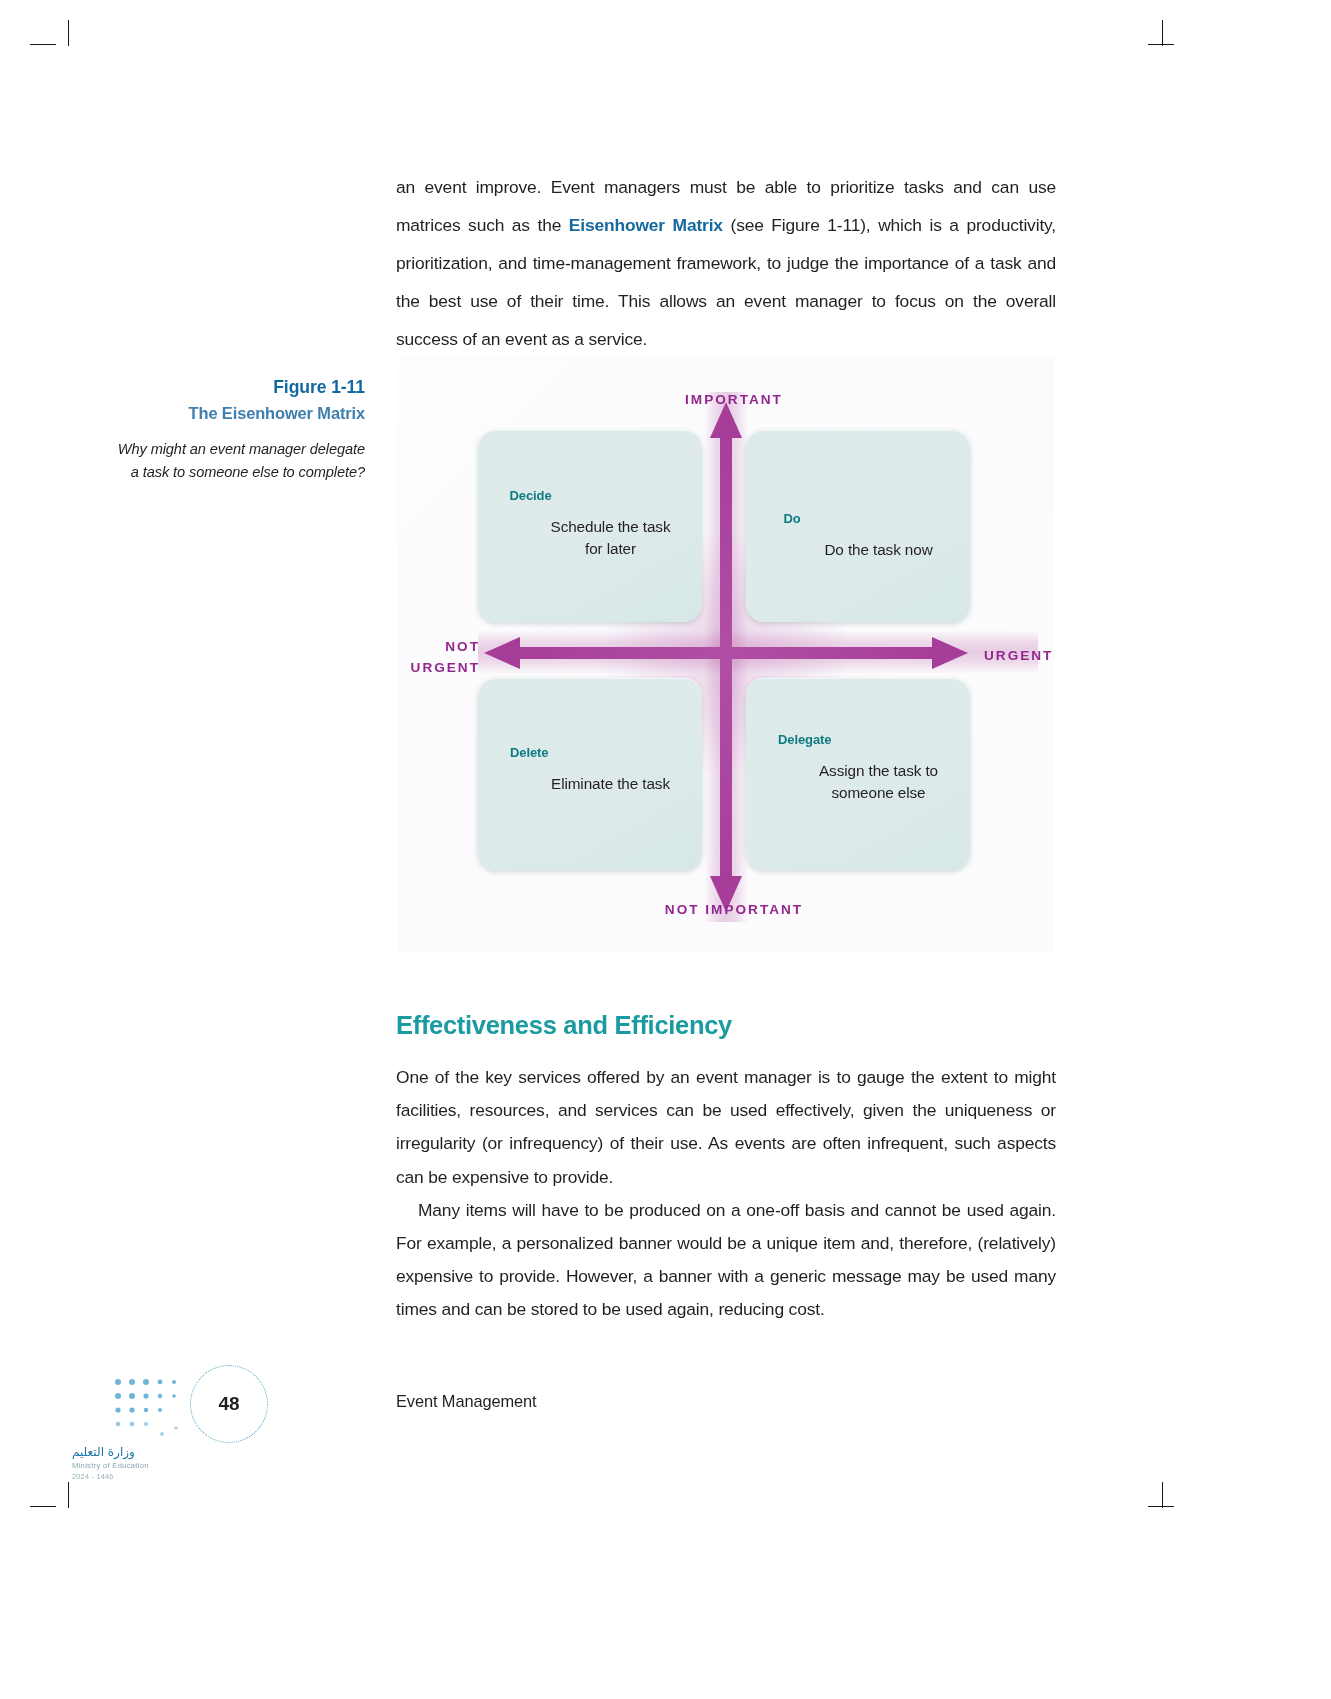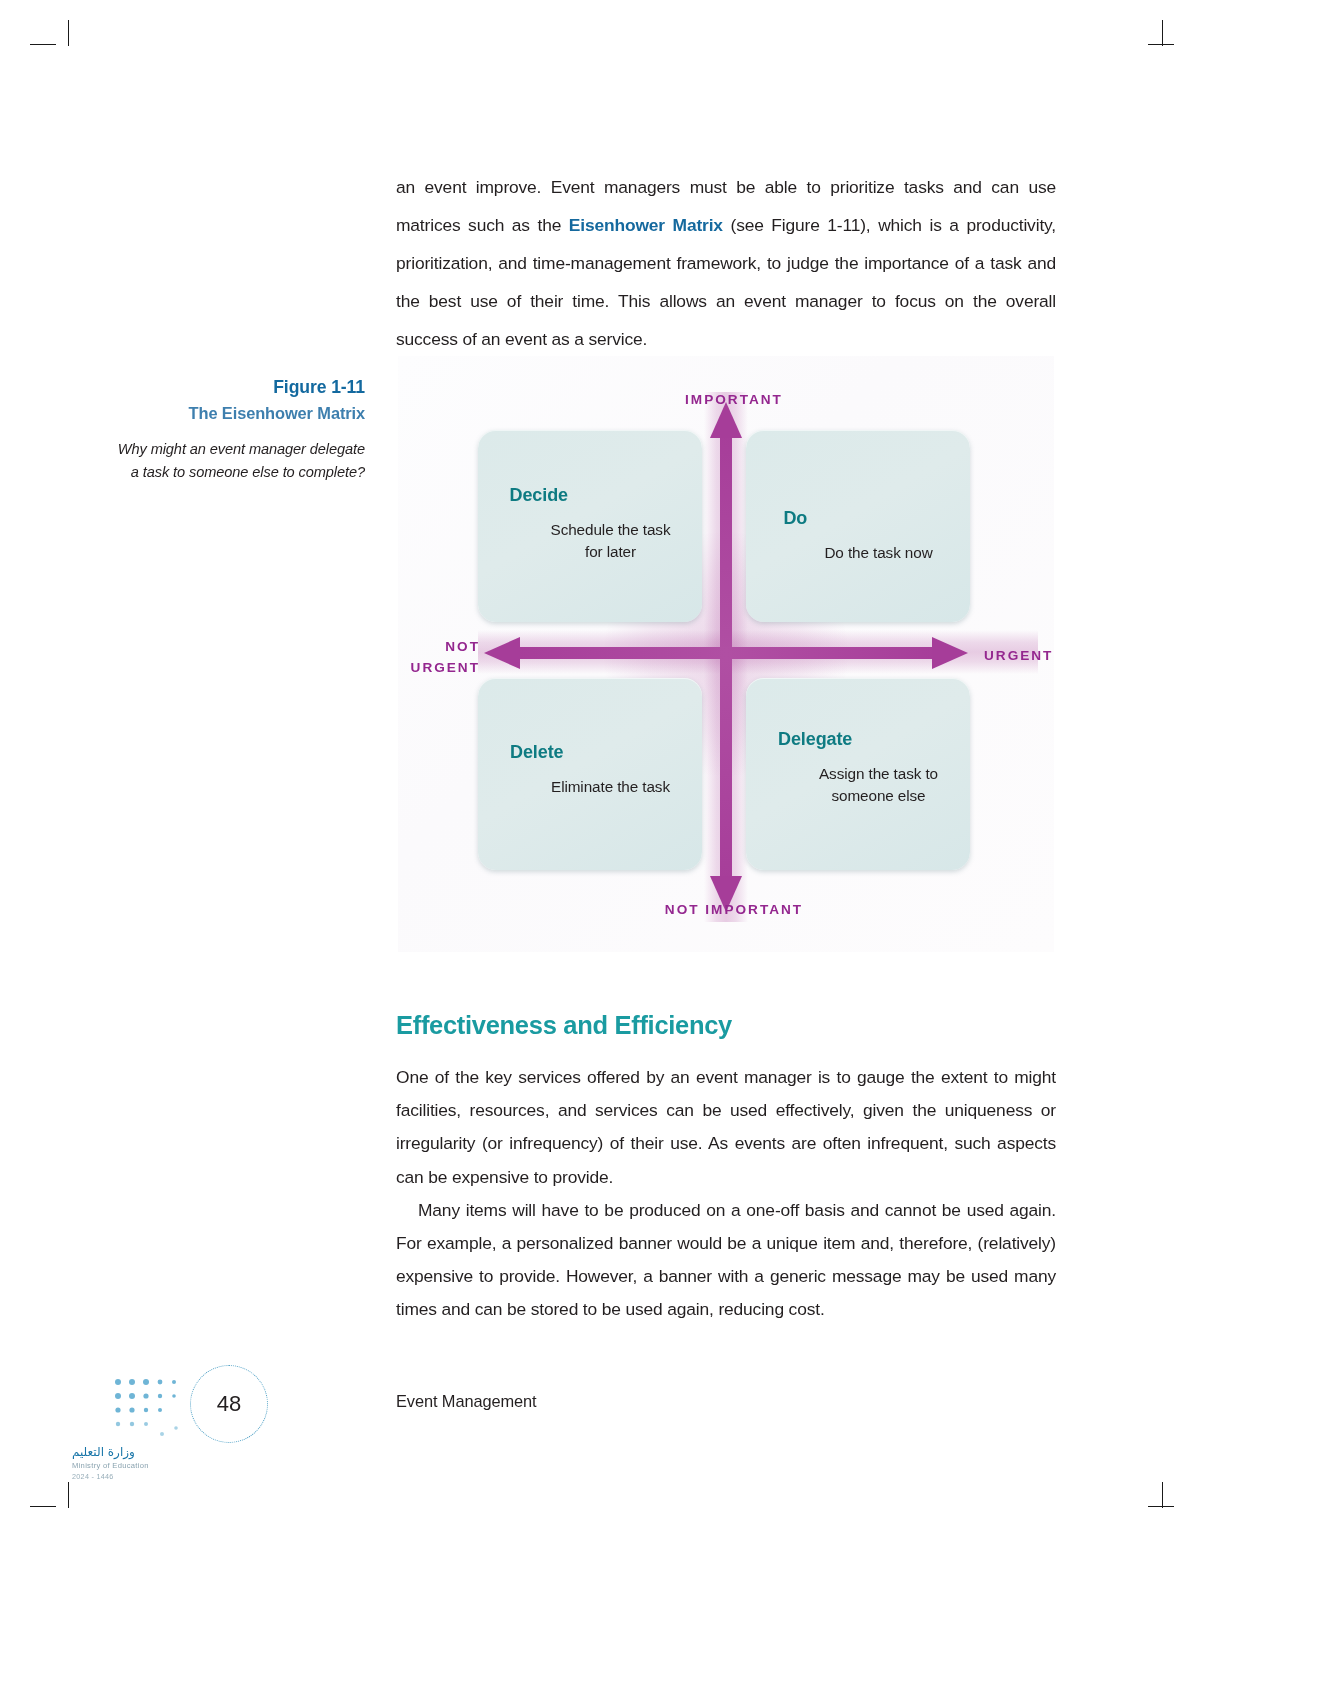--- a/index.html
+++ b/index.html
@@ -134,21 +134,21 @@
     flex-direction: column;
     align-items: center;
     justify-content: center;
   }
   .quad.tl { left: 80px;  top: 74px; }
   .quad.tr { left: 348px; top: 74px; }
   .quad.bl { left: 80px;  top: 322px; }
   .quad.br { left: 348px; top: 322px; }
 
   .quad-title {
-    font-size: 18px;
+    font-size: 13px;
     font-weight: bold;
     color: #0e7b82;
     letter-spacing: -0.1px;
     margin-bottom: 13px;
   }
   .quad-desc {
     font-size: 15.3px;
     color: #231f20;
     text-align: center;
     line-height: 22px;
@@ -221,22 +221,22 @@
     left: 0; top: 0;
     width: 78px; height: 78px;
     border-radius: 50%;
     border: 1.6px dotted #4a9ec4;
   }
   .page-num {
     position: absolute;
     left: 0; top: 0;
     width: 78px; height: 78px;
     display: flex; align-items: center; justify-content: center;
-    font-size: 22px;
-    font-weight: normal;
+    font-size: 19px;
+    font-weight: bold;
     color: #231f20;
   }
   .dots-deco { position: absolute; left: 112px; top: 1372px; }
 
   .ministry-logo {
     position: absolute;
     left: 72px;
     top: 1445px;
     width: 130px;
     opacity: 0.92;

